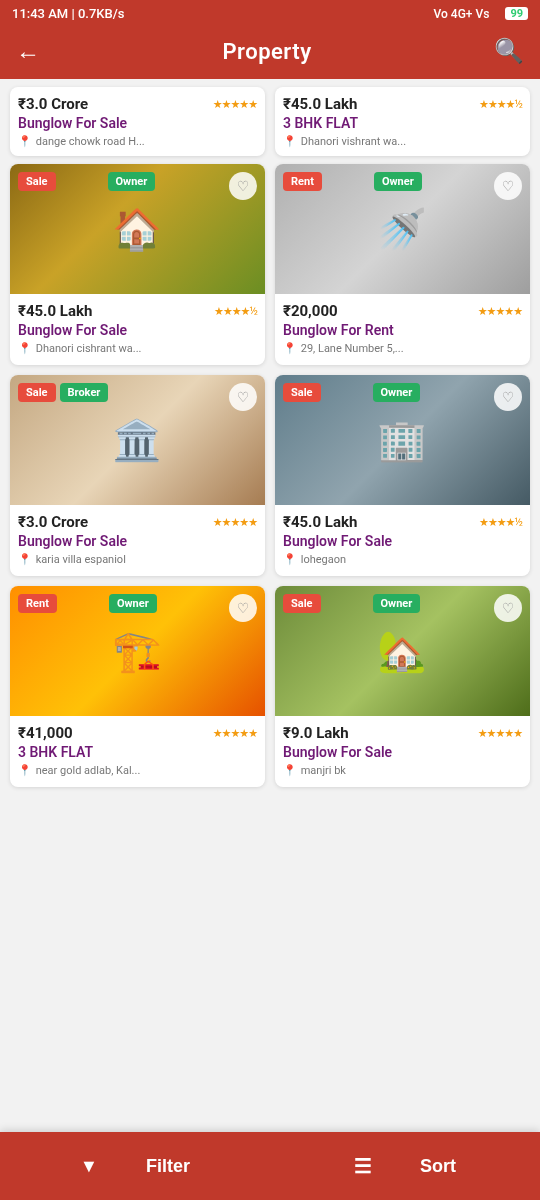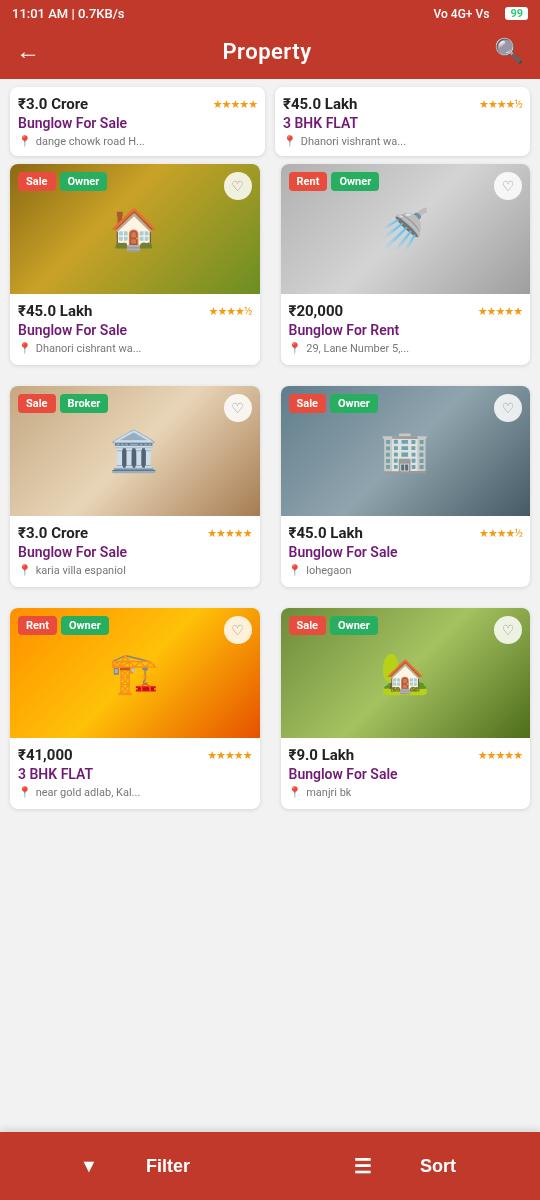--- a/index.html
+++ b/index.html
@@ -55,21 +55,21 @@
     }
     .header-icon {
       font-size: 24px;
       cursor: pointer;
     }
 
     
     .property-grid {
       display: grid;
       grid-template-columns: 1fr 1fr;
-      gap: 21px;
+      gap: 10px;
       padding: 8px 10px 80px;
     }
 
     
     .property-card {
       background: white;
       border-radius: 8px;
       overflow: hidden;
       box-shadow: 0 1px 4px rgba(0,0,0,0.12);
     }
@@ -97,21 +97,21 @@
     }
     .badge {
       padding: 3px 8px;
       border-radius: 4px;
       font-size: 11px;
       font-weight: 700;
       color: white;
     }
     .badge-sale { background: #e74c3c; }
     .badge-rent { background: #e74c3c; }
-    .badge-owner { background: #27ae60; }
+    .badge-owner { background: #27ae60; margin-left: 48px; }
     .badge-broker { background: #27ae60; }
     .heart-btn {
       position: absolute;
       top: 8px;
       right: 8px;
       background: rgba(255,255,255,0.85);
       border-radius: 50%;
       width: 28px;
       height: 28px;
       display: flex;
@@ -215,21 +215,21 @@
     .img-bathroom { background: linear-gradient(135deg, #b0b0b0 0%, #d4d4d4 50%, #9e9e9e 100%); }
     .img-mansion { background: linear-gradient(135deg, #c4a882 0%, #e8d5b7 50%, #a67c52 100%); }
     .img-modern { background: linear-gradient(135deg, #607d8b 0%, #90a4ae 50%, #455a64 100%); }
     .img-apartment { background: linear-gradient(135deg, #ff8f00 0%, #ffc107 50%, #e65100 100%); }
     .img-house5 { background: linear-gradient(135deg, #6d8b3a 0%, #a5c261 50%, #4e6d1a 100%); }
   </style>
 </head>
 <body>
 
 <div class="status-bar">
-  <span>11:01 AM | 0.7KB/s</span>
+  <span>11:43 AM | 0.7KB/s</span>
   <div class="status-bar-right">
     <span>Vo 4G+ Vs</span>
     <span class="battery-icon">99</span>
   </div>
 </div>
 
 <div class="header">
   <span class="header-icon">←</span>
   <span class="header-title">Property</span>
   <span class="header-icon">🔍</span>

